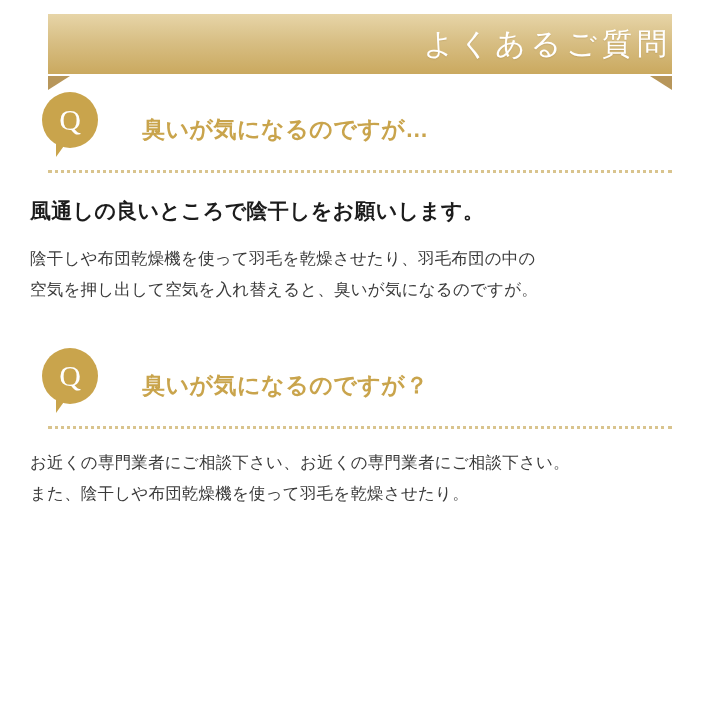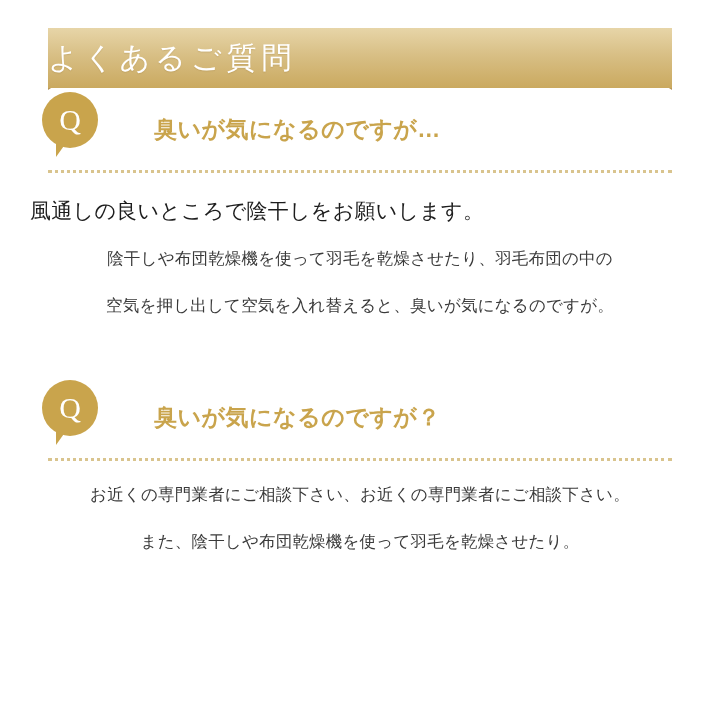--- a/index.html
+++ b/index.html
@@ -22,27 +22,27 @@
 
   
   .banner-wrap {
     position: relative;
     width: 720px;
     height: 92px;
   }
   .ribbon {
     position: absolute;
     left: 48px;
-    top: 28px;
+    top: 14px;
     width: 624px;
     height: 60px;
     background: linear-gradient(180deg, #e7d5a8 0%, #d8bf85 45%, #caa95f 100%);
     display: flex;
     align-items: center;
-    justify-content: flex-start;
+    justify-content: flex-end;
   }
   .ribbon-title {
     font-size: 30px;
     letter-spacing: 5px;
     color: #ffffff;
     font-weight: normal;
     font-family: "Liberation Serif", serif;
     text-shadow: 0 1px 1px rgba(150,120,60,0.25);
   }
   .ribbon-tail {
@@ -93,53 +93,52 @@
     position: absolute;
     bottom: -9px;
     left: 14px;
     width: 0;
     height: 0;
     border-style: solid;
     border-width: 14px 10px 0 0;
     border-color: #c9a44c transparent transparent transparent;
   }
   .q-text {
-    margin-left: 56px;
+    margin-left: 44px;
     margin-top: 22px;
     font-size: 23px;
     font-weight: bold;
     color: #c9a44c;
     letter-spacing: 0.5px;
   }
   .dotted {
     margin: 22px 12px 0 12px;
     border-top: 3px dotted #d9c48e;
   }
 
   
   .answer {
     padding: 0 30px;
   }
   .answer-head {
     margin-top: 24px;
     font-size: 21px;
-    font-weight: normal;
+    font-weight: bold;
     color: #1c1c1c;
     letter-spacing: 0.3px;
   }
   .answer-body {
     margin-top: 18px;
     font-size: 16.5px;
     line-height: 1.85;
     color: #3a3a3a;
     letter-spacing: 0.2px;
   }
   .answer-body p {
-    margin: 16px;
-    text-align: center;
+    margin: 0;
   }
   .gap-lg { height: 44px; }
 </style>
 </head>
 <body>
 
 <div class="page">
 
   <div class="banner-wrap">
     <div class="ribbon-tail left"></div>

